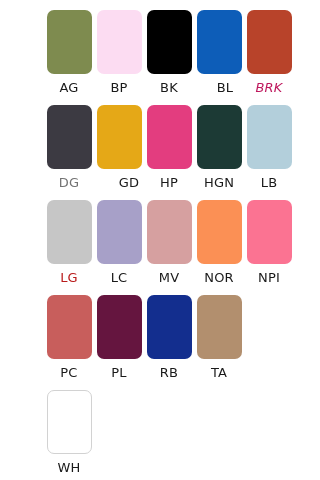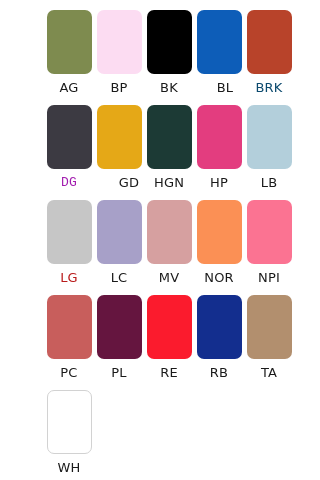--- a/index.html
+++ b/index.html
@@ -79,39 +79,39 @@
       <div class="swatch-cell">
         <div class="swatch-chip" style="background-color: rgb(0, 0, 0);"></div>
         <div class="swatch-label" style="color: rgb(26, 26, 26);">BK</div>
       </div>
       <div class="swatch-cell">
         <div class="swatch-chip" style="background-color: rgb(13, 93, 184);"></div>
         <div class="swatch-label" style="color: rgb(26, 26, 26); margin-left: 12px;">BL</div>
       </div>
       <div class="swatch-cell">
         <div class="swatch-chip" style="background-color: rgb(184, 67, 42);"></div>
-        <div class="swatch-label" style="color: #0c4a6e;">BRK</div>
+        <div class="swatch-label" style="color: #be185d; font-style: italic;">BRK</div>
       </div>
     </div>
     <div class="swatch-row">
       <div class="swatch-cell">
         <div class="swatch-chip" style="background-color: rgb(60, 58, 66);"></div>
-        <div class="swatch-label" style="color: #a21caf; font-family: Liberation Mono, monospace;">DG</div>
+        <div class="swatch-label" style="color: #737373;">DG</div>
       </div>
       <div class="swatch-cell">
         <div class="swatch-chip" style="background-color: rgb(229, 168, 23);"></div>
         <div class="swatch-label" style="color: rgb(26, 26, 26); margin-left: 20px;">GD</div>
       </div>
       <div class="swatch-cell">
+        <div class="swatch-chip" style="background-color: rgb(227, 61, 127);"></div>
+        <div class="swatch-label" style="color: rgb(26, 26, 26);">HP</div>
+      </div>
+      <div class="swatch-cell">
         <div class="swatch-chip" style="background-color: rgb(28, 58, 53);"></div>
         <div class="swatch-label" style="color: rgb(26, 26, 26);">HGN</div>
-      </div>
-      <div class="swatch-cell">
-        <div class="swatch-chip" style="background-color: rgb(227, 61, 127);"></div>
-        <div class="swatch-label" style="color: rgb(26, 26, 26);">HP</div>
       </div>
       <div class="swatch-cell">
         <div class="swatch-chip" style="background-color: rgb(179, 207, 219);"></div>
         <div class="swatch-label" style="color: rgb(26, 26, 26);">LB</div>
       </div>
     </div>
     <div class="swatch-row">
       <div class="swatch-cell">
         <div class="swatch-chip" style="background-color: rgb(198, 198, 198);"></div>
         <div class="swatch-label" style="color: #b91c1c;">LG</div>
@@ -136,24 +136,20 @@
     <div class="swatch-row">
       <div class="swatch-cell">
         <div class="swatch-chip" style="background-color: rgb(200, 94, 92);"></div>
         <div class="swatch-label" style="color: rgb(26, 26, 26);">PC</div>
       </div>
       <div class="swatch-cell">
         <div class="swatch-chip" style="background-color: rgb(101, 21, 63);"></div>
         <div class="swatch-label" style="color: rgb(26, 26, 26);">PL</div>
       </div>
       <div class="swatch-cell">
-        <div class="swatch-chip" style="background-color: rgb(251, 27, 45);"></div>
-        <div class="swatch-label" style="color: rgb(26, 26, 26);">RE</div>
-      </div>
-      <div class="swatch-cell">
         <div class="swatch-chip" style="background-color: rgb(19, 46, 142);"></div>
         <div class="swatch-label" style="color: rgb(26, 26, 26);">RB</div>
       </div>
       <div class="swatch-cell">
         <div class="swatch-chip" style="background-color: rgb(178, 143, 110);"></div>
         <div class="swatch-label" style="color: rgb(26, 26, 26);">TA</div>
       </div>
     </div>
     <div class="swatch-row">
       <div class="swatch-cell">

